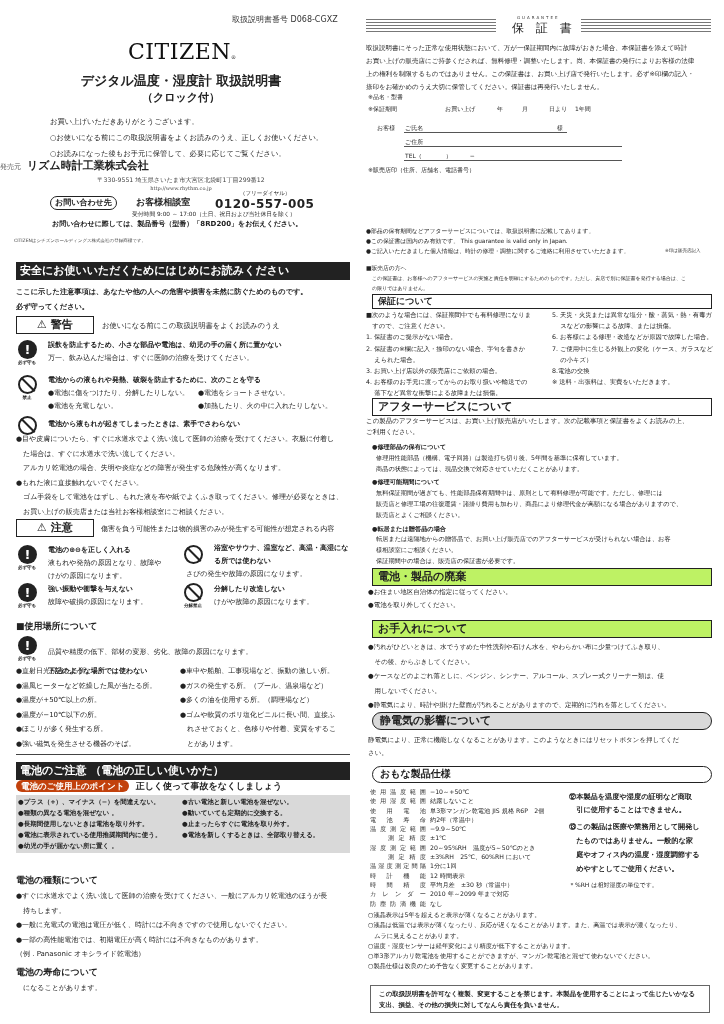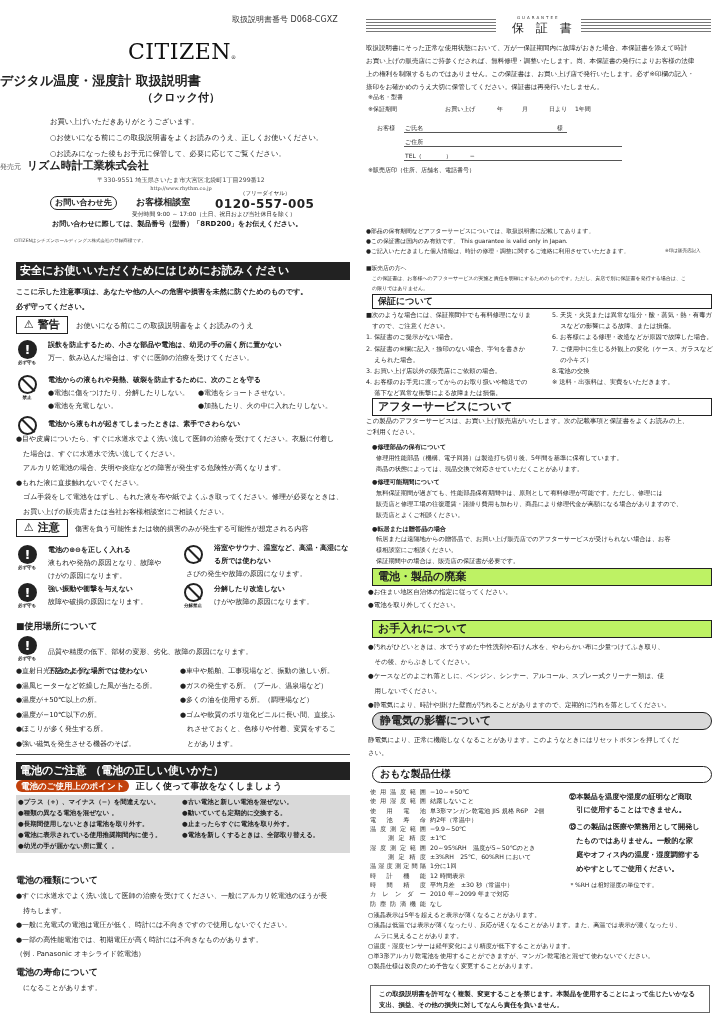--- a/index.html
+++ b/index.html
@@ -1,40 +1,40 @@
 <!DOCTYPE html>
 <html><head>
 <meta charset="utf-8">
 <style>
   * { box-sizing: border-box; margin: 0; padding: 0; }
   body { width: 724px; height: 1024px; background: #fff; color: #222; font-family: "DejaVu Sans", sans-serif; font-size: 7px; line-height: 1.45; position: relative; overflow: hidden; }
   .abs { position: absolute; }
   .docno { left: 232px; top: 14px; font-size: 8px; color: #333; }
   .logo { left: 128px; top: 36px; font-family: "DejaVu Serif", serif; font-size: 22px; letter-spacing: 0.5px; color: #111; }
   .logo small { font-size: 5px; }
-  .title { left: 0; width: 362px; top: 72px; font-size: 13px; font-weight: bold; }
+  .title { left: 0; width: 362px; top: 72px; text-align: center; font-size: 13px; font-weight: bold; }
   .subtitle { left: 0; width: 362px; top: 90px; text-align: center; font-size: 11px; font-weight: bold; }
   .intro { left: 50px; top: 114px; font-size: 7.3px; line-height: 16px; }
   .seller { left: 0; width: 362px; top: 158px; text-align: left; }
   .seller .lbl { font-size: 7px; color: #555; margin-right: 6px; }
   .seller .nm { font-size: 11px; font-weight: bold; }
   .addr { left: 0; width: 362px; top: 176px; text-align: center; font-size: 6.2px; color: #444; }
   .url { left: 0; width: 362px; top: 185px; text-align: center; font-family: "DejaVu Serif", serif; font-size: 5px; color: #444; }
   .contact-row { left: 50px; top: 196px; width: 300px; }
   .pill { display:inline-block; border: 1.3px solid #222; border-radius: 8px; padding: 0 4px; font-weight: bold; font-size: 8px; }
   .cc { font-size: 9px; font-weight: bold; position:absolute; left: 86px; top: 0; }
   .free { position:absolute; left: 170px; top: -6px; font-size: 5.5px; }
   .tel { position:absolute; left: 148px; top: 0; font-size: 12px; font-weight: bold; letter-spacing: 0.5px; }
   .hours { left: 132px; top: 210px; font-size: 5.8px; }
   .pnote { left: 52px; top: 219px; font-size: 7px; font-weight: bold; }
   .tm { left: 14px; top: 238px; font-size: 4.5px; color: #444; }
   .bar-black { background: #222; color: #fff; font-weight: bold; font-size: 11px; padding: 1px 4px; }
   .sec1 { left: 16px; top: 262px; width: 334px; }
   .lead { left: 16px; top: 284px; font-size: 7.2px; font-weight: bold; line-height: 15px; }
-  .warnbox { display:inline-block; border: 1.3px solid #222; padding: 0 7px; font-size: 11px; font-weight: bold; text-align: right; }
+  .warnbox { display:inline-block; border: 1.3px solid #222; padding: 0 20px; font-size: 11px; font-weight: bold; text-align: right; }
   .row-warn { left: 16px; top: 316px; }
   .row-warn .desc { font-size: 7.3px; margin-left: 6px; vertical-align: middle; }
   .icon { width: 19px; height: 19px; border-radius: 50%; display:inline-block; position:absolute; }
   .icon.must { background: #222; color: #fff; text-align:center; font-weight:bold; font-size: 13px; line-height: 19px; }
   .icon.prohibit { border: 2px solid #222; }
   .icon.prohibit::after { content:""; position:absolute; left: 7px; top: -2px; width: 2px; height: 19px; background:#222; transform: rotate(-45deg); }
   .icon-cap { position:absolute; font-size: 4.5px; font-weight: bold; width: 24px; text-align:center; }
   .item { position:absolute; font-size: 7px; }
   .b { font-weight: bold; }
   .bul { position:absolute; font-size: 7px; line-height: 14.5px; }

